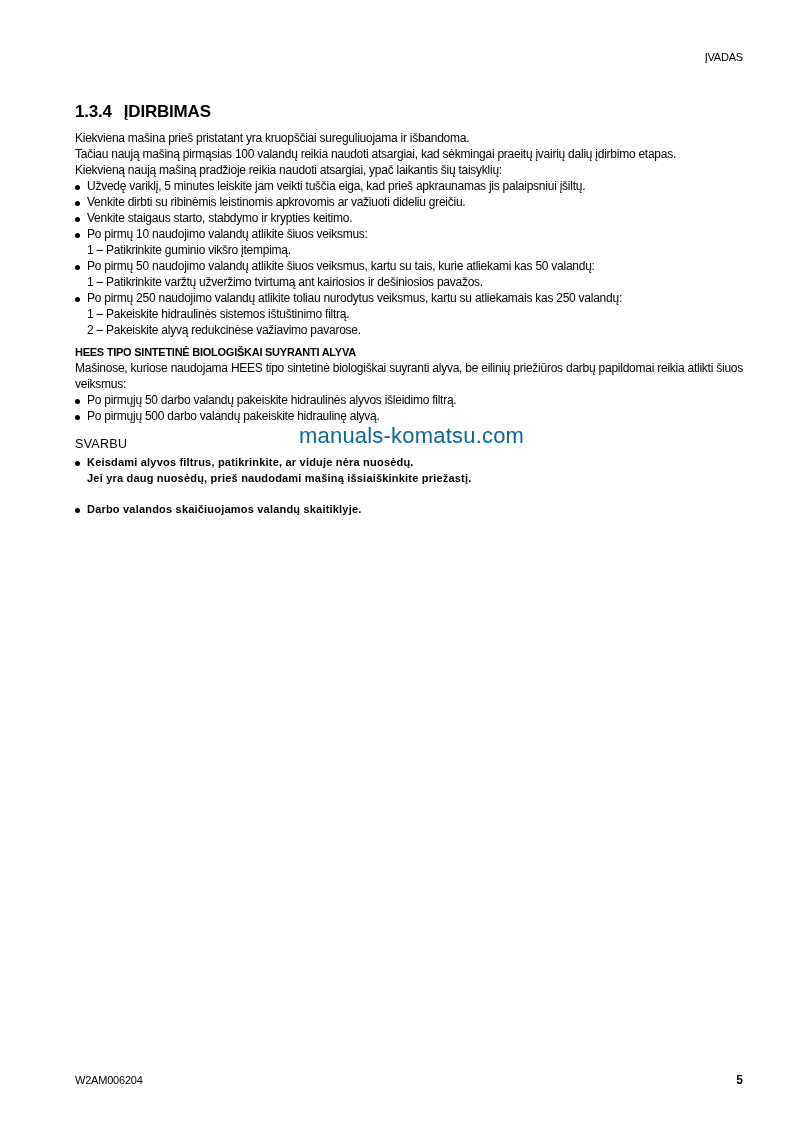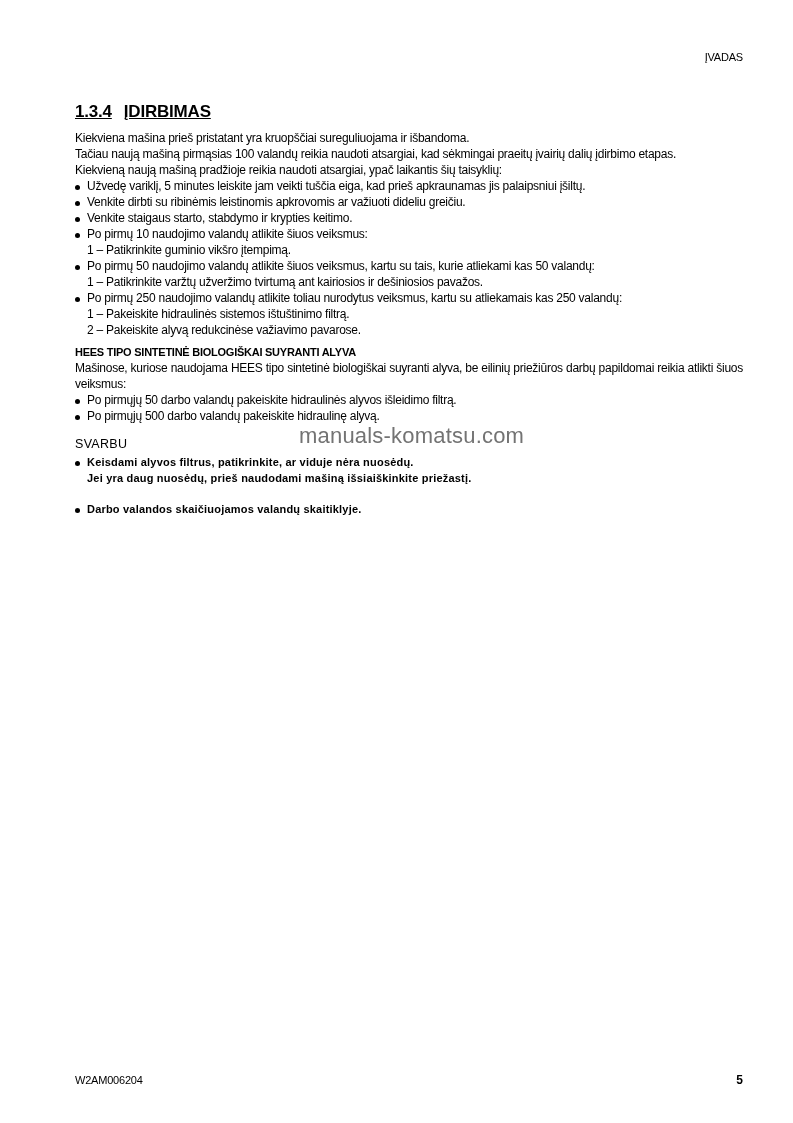--- a/index.html
+++ b/index.html
@@ -1,32 +1,32 @@
 <!DOCTYPE html>
 <html><head>
 <meta charset="utf-8">
 <style>
   html, body { margin: 0; padding: 0; background: #ffffff; }
   body { width: 793px; height: 1123px; position: relative; overflow: hidden;
          font-family: "Liberation Sans", sans-serif; color: #000; }
   .running-head { position: absolute; top: 51px; right: 50px; font-size: 11px; letter-spacing: -0.2px; }
-  .title { position: absolute; top: 102px; left: 75px; font-size: 17px; font-weight: bold; margin: 0; letter-spacing: -0.2px; text-decoration: underline; }
+  .title { position: absolute; top: 102px; left: 75px; font-size: 17px; font-weight: bold; margin: 0; letter-spacing: -0.2px; }
   .title .num { margin-right: 12px; }
   .content { position: absolute; top: 130px; left: 75px; width: 668px; font-size: 12px; line-height: 16px; letter-spacing: -0.25px; }
   .content p { margin: 0; text-align: justify; }
   ul.bullets { list-style: none; margin: 0; padding: 0; }
   ul.bullets li { position: relative; padding-left: 12px; }
   ul.bullets li::before { content: ""; position: absolute; left: 0; top: 7px; width: 5px; height: 5px; border-radius: 50%; background: #000; }
   .sub { display: block; }
   .hees-title { font-weight: bold; font-size: 11px; margin-top: 6px; }
   .hees-body { margin-top: 6px; }
   .svarbu-title { margin-top: 12px; font-size: 12.5px; letter-spacing: 0.3px; }
   ul.bold-bullets li { font-weight: bold; font-size: 11px; letter-spacing: 0.2px; margin-top: 2px; }
   ul.bold-bullets li + li { margin-top: 15px; }
-  .watermark { position: absolute; top: 423px; left: 299px; font-size: 22px; color: #737373; letter-spacing: 0.2px; }
+  .watermark { position: absolute; top: 423px; left: 299px; font-size: 22px; color: #0369a1; letter-spacing: 0.2px; }
   .footer-code { position: absolute; top: 1074px; left: 75px; font-size: 11px; letter-spacing: -0.2px; }
   .footer-page { position: absolute; top: 1073px; right: 50px; font-size: 12px; font-weight: bold; }
 </style>
 </head>
 <body>
 
 <div class="running-head">ĮVADAS</div>
 
 <h1 class="title">
   <span class="num">1.3.4</span><span>ĮDIRBIMAS</span>

